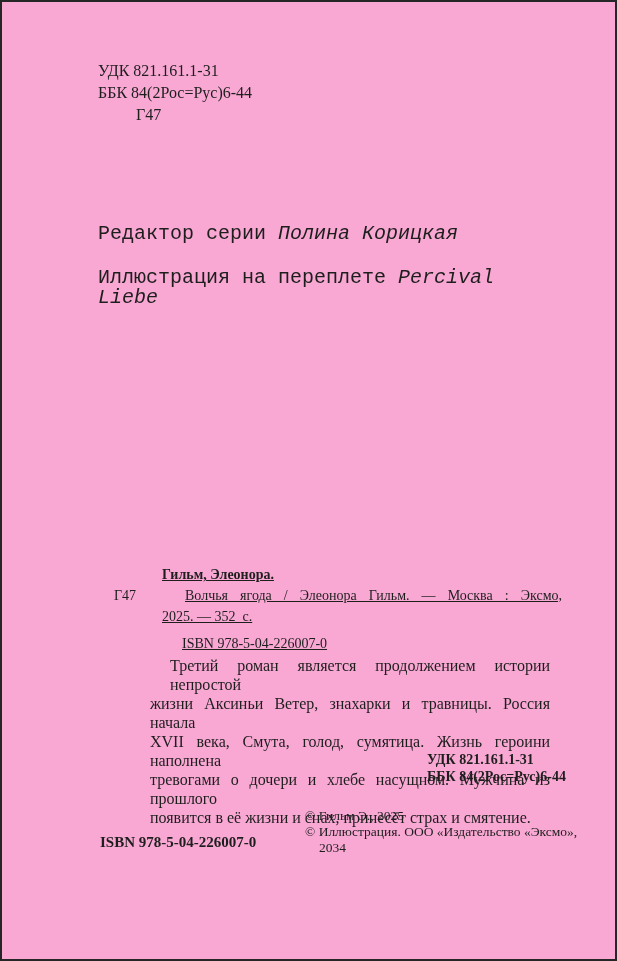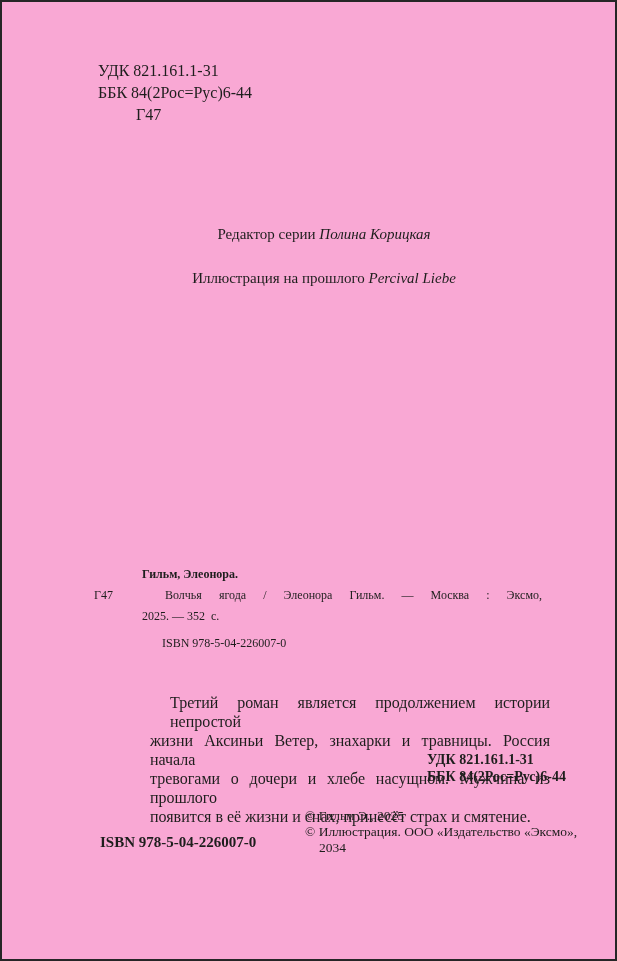--- a/index.html
+++ b/index.html
@@ -23,48 +23,48 @@
   
   .top-block {
     left: 96px; top: 58px;
     font-size: 16px; line-height: 22px;
   }
   .top-block .sign { margin-left: 38px; }
 
   
   .credits {
     left: 96px; top: 222px; width: 452px;
-    font-size: 15px; line-height: 20px;
-    text-align: center;
+    font-size: 20px; line-height: 20px;
+    font-family: Liberation Mono, monospace;
   }
   .credits .line2 { margin-top: 24px; }
   .credits .ital { font-style: italic; }
 
   
   .catalog {
-    left: 88px; top: 562px; width: 452px;
-    font-size: 12px; line-height: 21px;
+    left: 108px; top: 562px; width: 452px;
+    font-size: 14px; line-height: 21px; text-decoration: underline;
   }
   .catalog .author { margin-left: 52px; font-weight: bold; }
   .catalog .entry { position: relative; margin-left: 52px; width: 400px; box-sizing: border-box; }
   .catalog .entry .sign { position: absolute; left: -48px; top: 0; }
   .catalog .title-l1 {
     padding-left: 23px;
     text-align: justify;
     text-align-last: justify;
   }
   .catalog .isbn { margin-left: 72px; margin-top: 6px; }
 
   
   .annotation {
     left: 148px; top: 654px; width: 400px;
     font-size: 16px; line-height: 19px;
   }
   .annotation .just { text-align: justify; text-align-last: justify; }
-  .annotation .first { padding-left: 20px; margin-top: 37px; }
+  .annotation .first { padding-left: 20px; }
 
   
   .class-bottom {
     left: 425px; top: 750px;
     font-size: 14px; line-height: 16.5px;
     font-weight: bold;
     white-space: nowrap;
   }
 
   
@@ -93,37 +93,38 @@
     <div>УДК 821.161.1-31</div>
     <div>ББК 84(2Рос=Рус)6-44</div>
     <div class="sign">Г47</div>
   </div>
 
   <div class="abs credits">
     <div class="line1">
       <span>Редактор серии </span><span class="ital">Полина Корицкая</span>
     </div>
     <div class="line2">
-      <span>Иллюстрация на прошлого </span><span class="ital">Percival Liebe</span>
+      <span>Иллюстрация на переплете </span><span class="ital">Percival Liebe</span>
     </div>
   </div>
 
   <div class="abs catalog">
     <div class="author">Гильм, Элеонора.</div>
     <div class="entry">
       <span class="sign">Г47</span>
       <div class="title-l1">Волчья ягода / Элеонора Гильм. — Москва : Эксмо,</div>
       <div class="title-l2">2025. — 352&nbsp; с.</div>
     </div>
     <div class="isbn">ISBN 978-5-04-226007-0</div>
   </div>
 
   <div class="abs annotation">
     <div class="just first">Третий роман является продолжением истории непростой</div>
     <div class="just">жизни Аксиньи Ветер, знахарки и травницы. Россия начала</div>
+    <div class="just">XVII века, Смута, голод, сумятица. Жизнь героини наполнена</div>
     <div class="just">тревогами о дочери и хлебе насущном. Мужчина из прошлого</div>
     <div>появится в её жизни и снах, принесёт страх и смятение.</div>
   </div>
 
   <div class="abs class-bottom">
     <div>УДК 821.161.1-31</div>
     <div>ББК 84(2Рос=Рус)6-44</div>
   </div>
 
   <div class="abs copyright">

